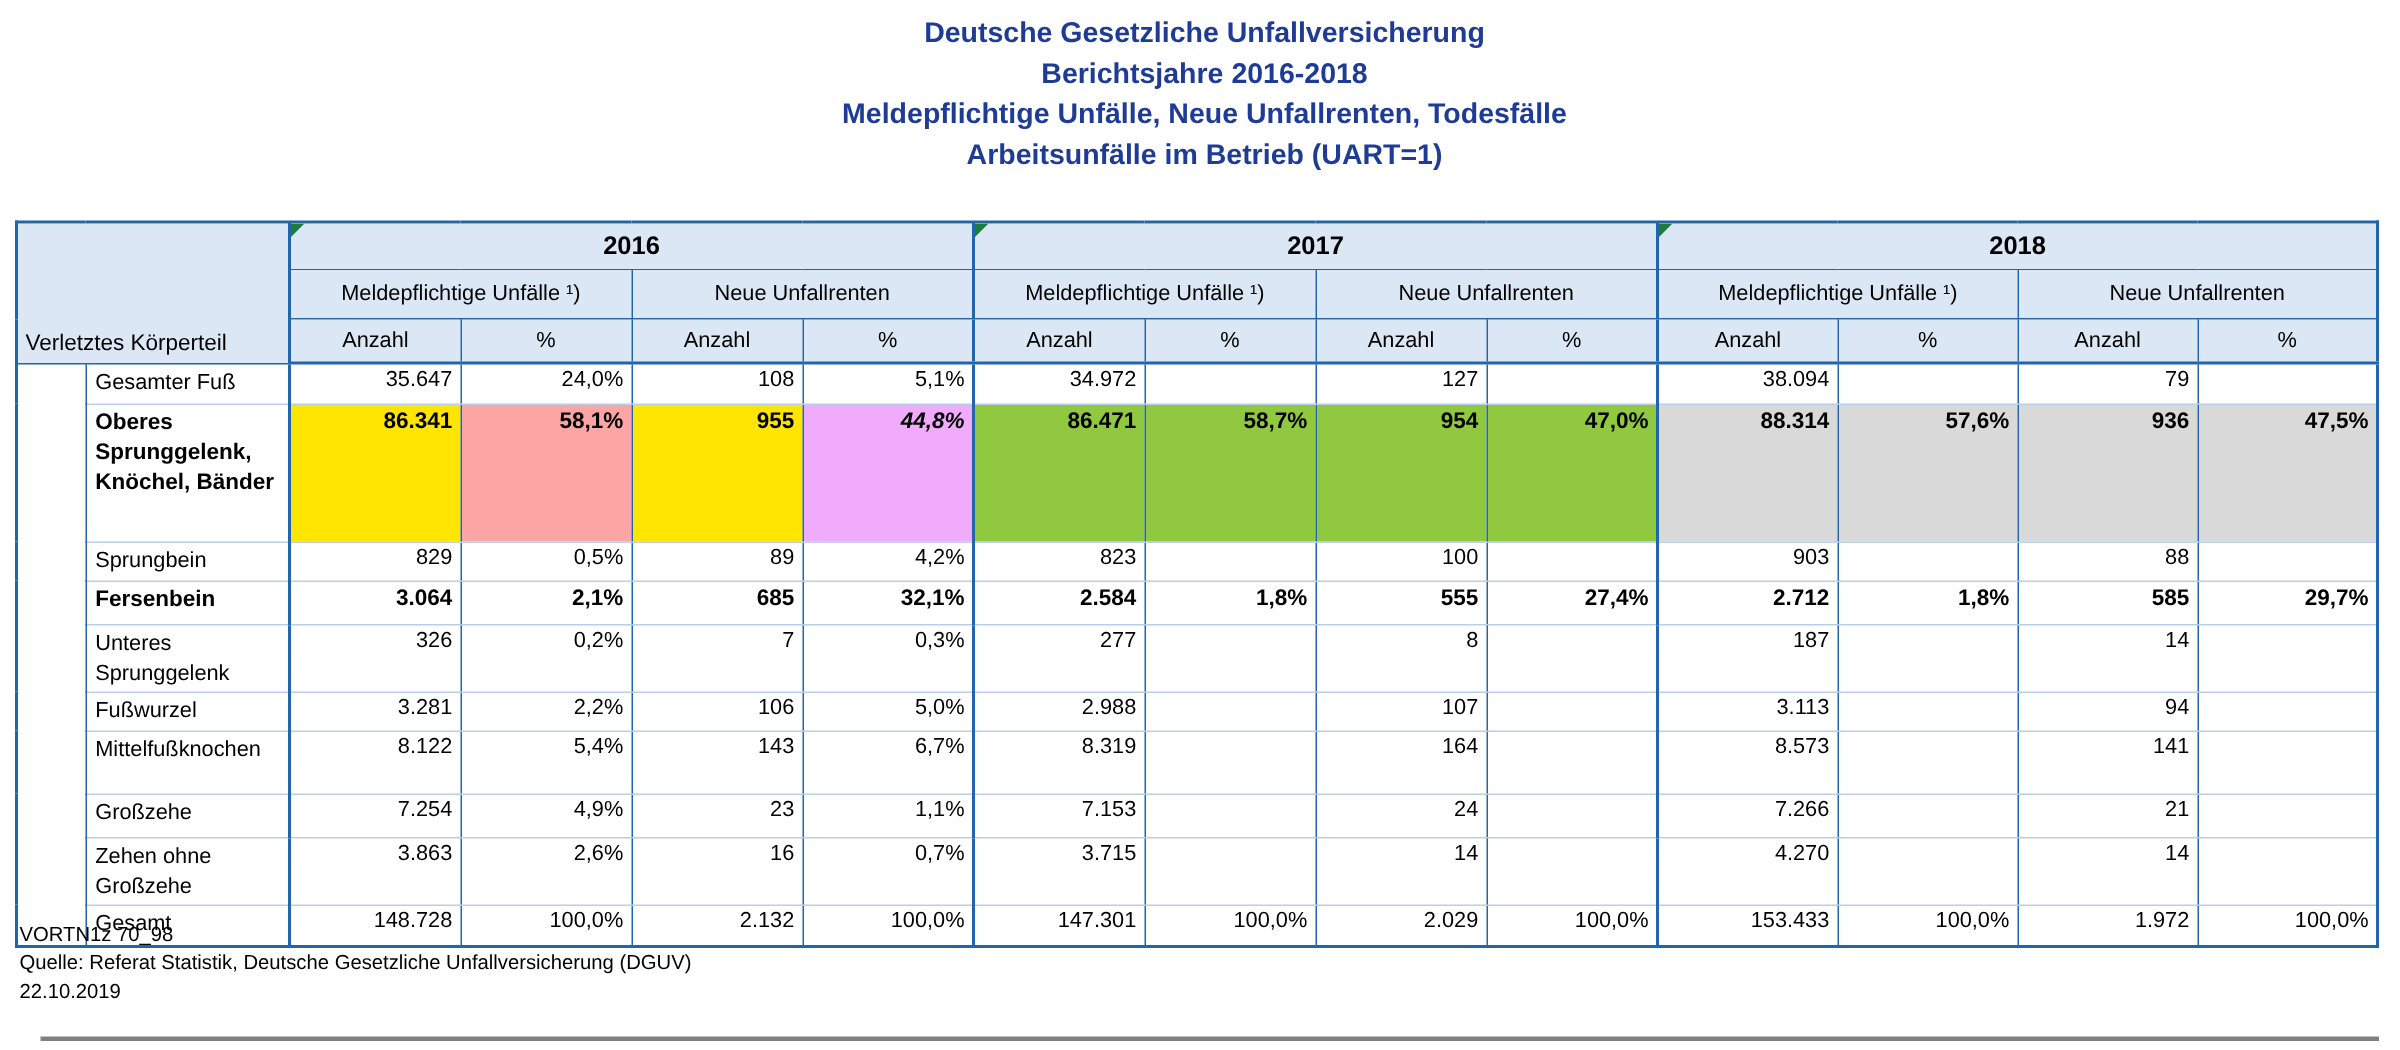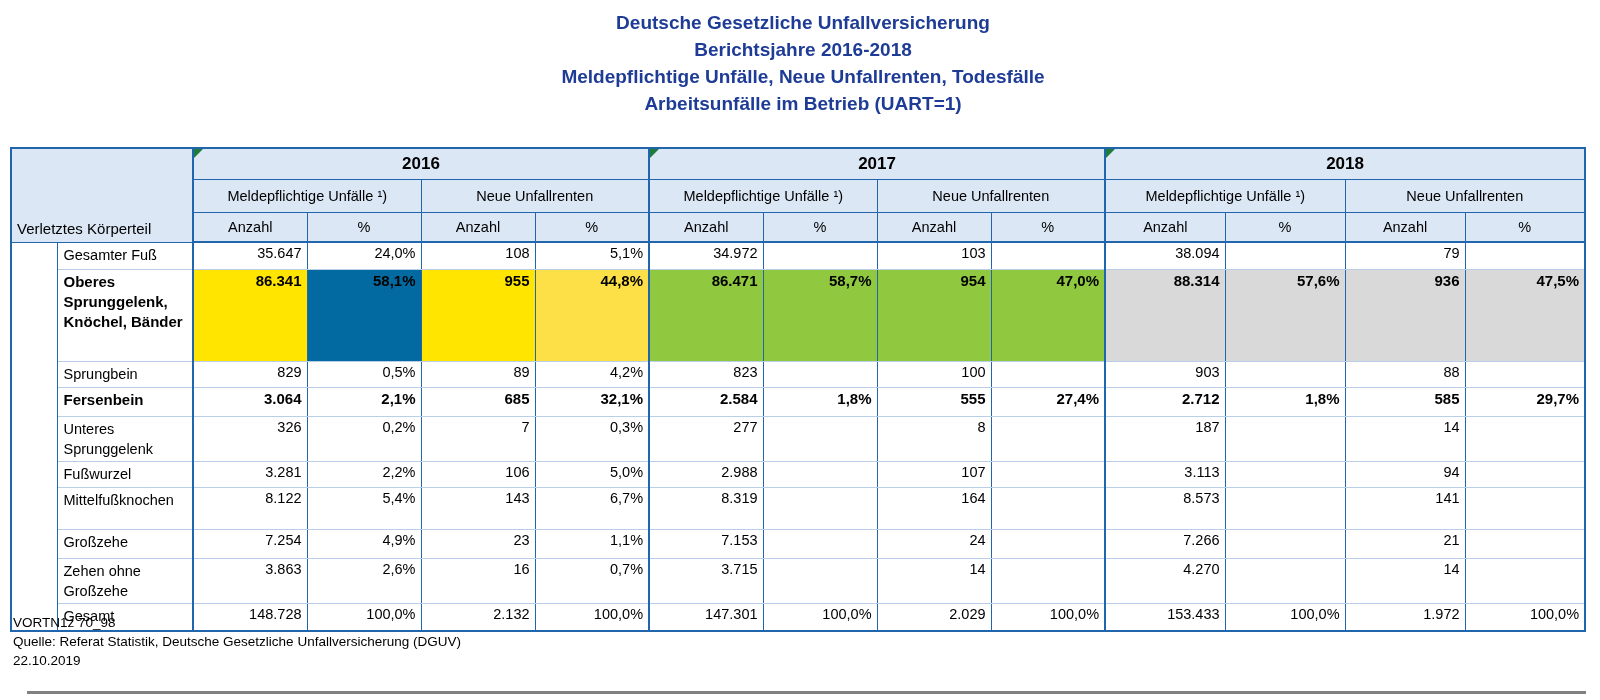--- a/index.html
+++ b/index.html
@@ -137,33 +137,33 @@
     <tbody id="body-rows">
         <tr>
           <td class="spacer-col" rowspan="10"></td>
           <td class="row-label">Gesamter Fuß</td>
           <td class="num group-start">35.647</td>
           <td class="num">24,0%</td>
           <td class="num">108</td>
           <td class="num">5,1%</td>
           <td class="num group-start">34.972</td>
           <td class="num"></td>
-          <td class="num">103</td>
+          <td class="num">127</td>
           <td class="num"></td>
           <td class="num group-start">38.094</td>
           <td class="num"></td>
           <td class="num">79</td>
           <td class="num"></td>
         </tr>
         <tr class="bold-row">
           <td class="row-label">Oberes Sprunggelenk, Knöchel, Bänder</td>
           <td class="num group-start" style="background: rgb(255, 229, 0);">86.341</td>
-          <td class="num" style="background: #0369a1; margin-left: 24px;">58,1%</td>
+          <td class="num" style="background: #fca5a5; margin-left: 24px;">58,1%</td>
           <td class="num" style="background: rgb(255, 229, 0); padding-left: 36px;">955</td>
-          <td class="num" style="background: #fde047;">44,8%</td>
+          <td class="num" style="background: #f0abfc; font-style: italic;">44,8%</td>
           <td class="num group-start" style="background: rgb(144, 200, 63);">86.471</td>
           <td class="num" style="background: rgb(144, 200, 63);">58,7%</td>
           <td class="num" style="background: rgb(144, 200, 63);">954</td>
           <td class="num" style="background: rgb(144, 200, 63);">47,0%</td>
           <td class="num group-start" style="background: rgb(217, 217, 217);">88.314</td>
           <td class="num" style="background: rgb(217, 217, 217);">57,6%</td>
           <td class="num" style="background: rgb(217, 217, 217); padding-left: 41px;">936</td>
           <td class="num" style="background: rgb(217, 217, 217);">47,5%</td>
         </tr>
         <tr>

